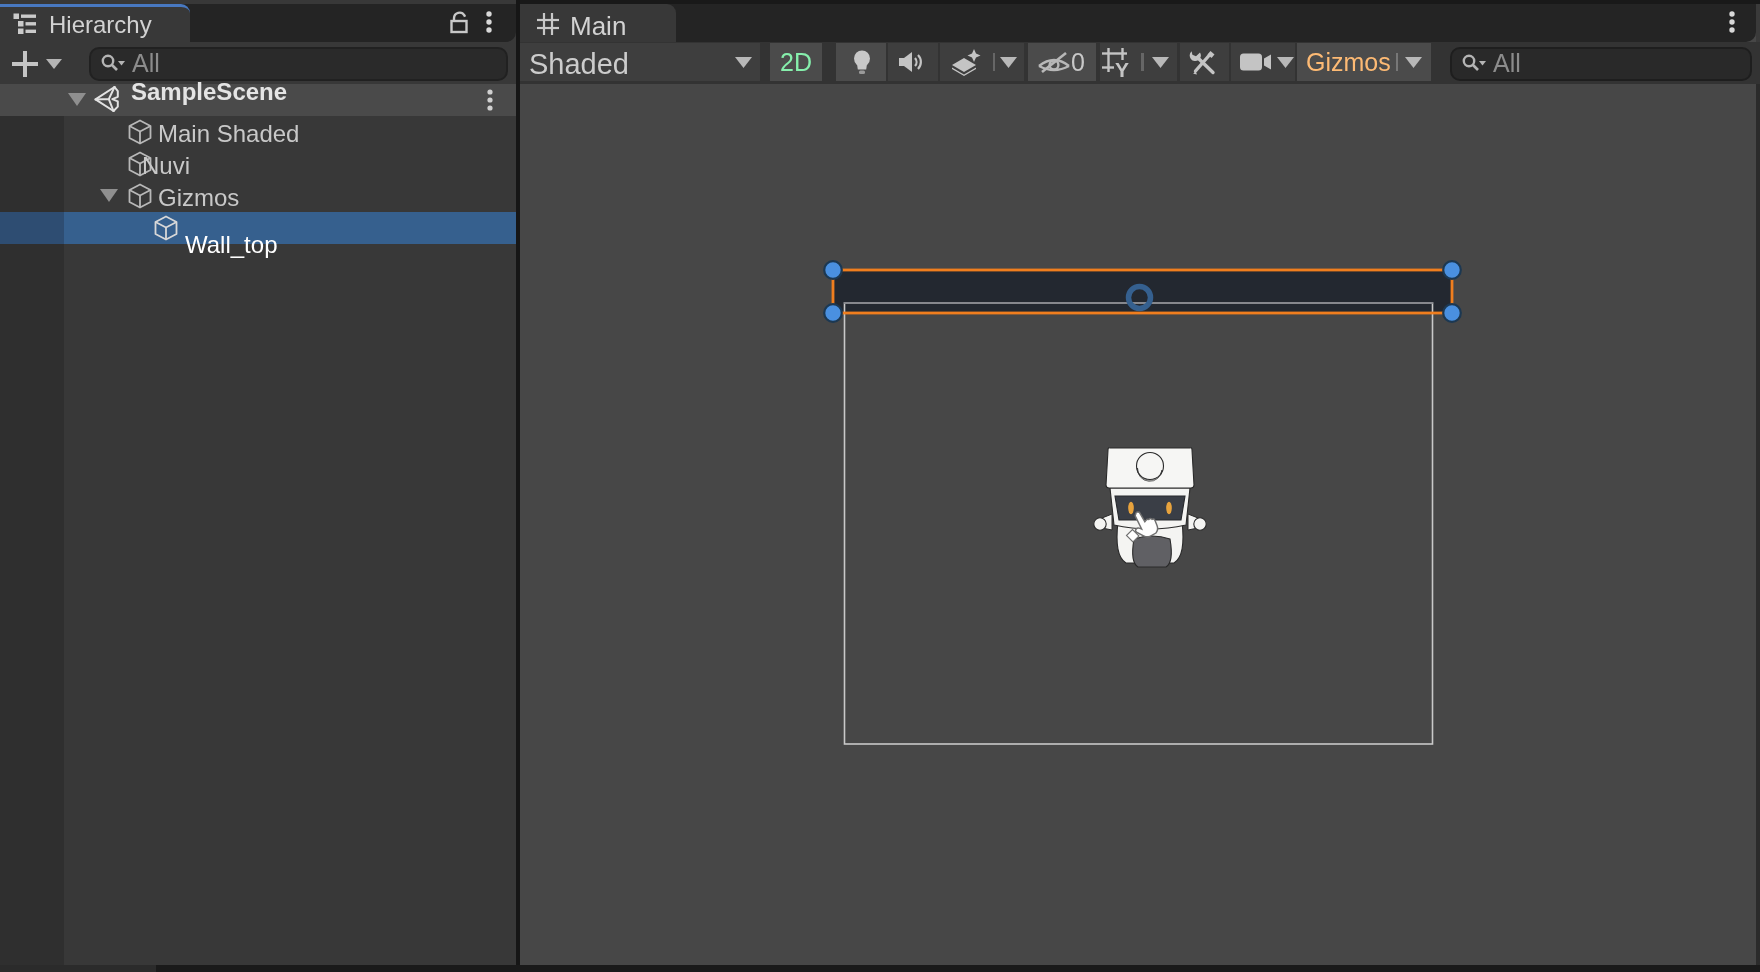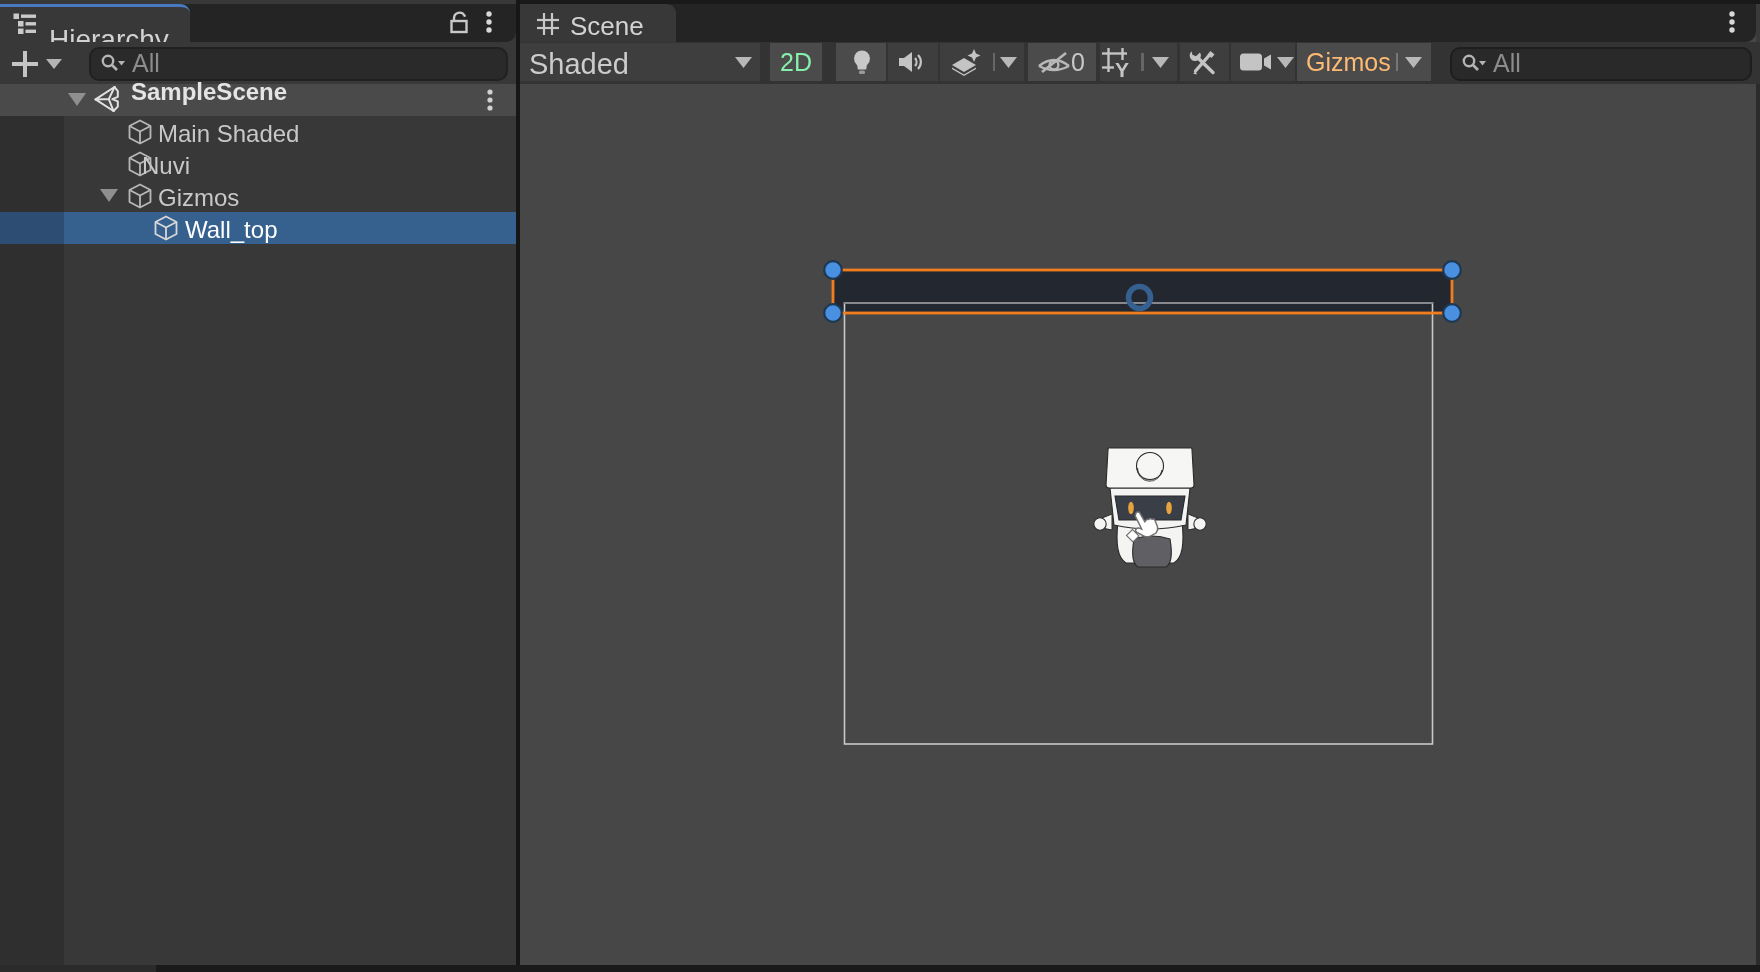--- a/index.html
+++ b/index.html
@@ -18,21 +18,21 @@
     <rect x="0.5" y="1.5" width="5.5" height="5.5"></rect>
     <rect x="5" y="9" width="5.5" height="5.5"></rect>
     <rect x="5" y="16.5" width="5.5" height="5.5"></rect>
   </g>
   <g stroke="#cacaca" stroke-width="3.4" fill="none">
     <line x1="8" y1="4.2" x2="23" y2="4.2"></line>
     <line x1="12.5" y1="11.8" x2="23" y2="11.8"></line>
     <line x1="12.5" y1="19.3" x2="23" y2="19.3"></line>
   </g>
 </svg>
-<div class="abs txt" style="left:49px;top:26px;color:#d2d2d2;font-size:28px">Hierarchy</div>
+<div class="abs txt" style="left:49px;top:13px;color:#d2d2d2;font-size:24px">Hierarchy</div>
 
 <svg class="abs" style="left:448px;top:8px" width="24" height="26" viewBox="0 0 24 26">
   <rect x="3.5" y="13" width="15" height="11" fill="none" stroke="#c8c8c8" stroke-width="2.4"></rect>
   <path d="M 6 13 L 6 10.2 A 5.6 5.6 0 0 1 16.4 7.4 L 17 8.8" fill="none" stroke="#c8c8c8" stroke-width="2.4"></path>
 </svg>
 
 <svg class="abs" style="left:485px;top:11px" width="8" height="24" viewBox="0 0 8 24">
   <circle cx="4" cy="3" r="2.7" fill="#d8d8d8"></circle>
     <circle cx="4" cy="11" r="2.7" fill="#d8d8d8"></circle>
     <circle cx="4" cy="19" r="2.7" fill="#d8d8d8"></circle>
@@ -108,21 +108,21 @@
 
 <div class="abs" style="left:0;top:212px;width:516px;height:32px;background:#36608e"></div>
 <div class="abs" style="left:0;top:212px;width:64px;height:32px;background:#2e4d72"></div>
 <svg class="abs" style="left:152px;top:214px" width="28" height="28" viewBox="0 0 28 28">
   <g stroke="#d8d8d8" stroke-width="1.8" fill="none" stroke-linejoin="round">
     <polygon points="14,2.5 24.5,8 24.5,20 14,25.5 3.5,20 3.5,8"></polygon>
     <polyline points="3.5,8 14,13.5 24.5,8"></polyline>
     <line x1="14" y1="13.5" x2="14" y2="25.5"></line>
   </g>
 </svg>
-<div class="abs txt" style="left:185px;top:218px;color:#ffffff">Wall_top</div>
+<div class="abs txt" style="left:185px;top:233px;color:#ffffff">Wall_top</div>
 
 <div class="abs" style="left:0;top:965px;width:156px;height:7px;background:#2b2b2b;z-index:5"></div>
 <div class="abs" style="left:156px;top:965px;width:360px;height:7px;background:#1a1a1a;z-index:5"></div>
 <div class="abs" style="left:516px;top:965px;width:1244px;height:7px;background:#1a1a1a;z-index:5"></div>
 <div class="abs" style="left:1756px;top:84px;width:4px;height:888px;background:#2b2b2b;z-index:4"></div>
 
 <div class="abs" style="left:516px;top:0;width:4px;height:972px;background:#161616"></div>
 
 <div class="abs" style="left:520px;top:0;width:1240px;height:972px;background:#474747"></div>
 
@@ -133,21 +133,21 @@
 
 <div class="abs" style="left:520px;top:4px;width:156px;height:38px;background:#383838;border-radius:0 9px 0 0"></div>
 <svg class="abs" style="left:536px;top:12px" width="24" height="24" viewBox="0 0 24 24">
   <g stroke="#c8c8c8" stroke-width="2.2" fill="none">
     <line x1="8" y1="1" x2="8" y2="23"></line>
       <line x1="16" y1="1" x2="16" y2="23"></line>
     <line x1="1" y1="8" x2="23" y2="8"></line>
       <line x1="1" y1="16" x2="23" y2="16"></line>
   </g>
 </svg>
-<div class="abs txt" style="left:570px;top:13px;color:#d2d2d2;font-size:26px">Scene</div>
+<div class="abs txt" style="left:570px;top:13px;color:#d2d2d2;font-size:26px">Main</div>
 
 <svg class="abs" style="left:1728px;top:11px" width="8" height="24" viewBox="0 0 8 24">
   <circle cx="4" cy="3" r="2.7" fill="#d8d8d8"></circle>
     <circle cx="4" cy="11" r="2.7" fill="#d8d8d8"></circle>
     <circle cx="4" cy="19" r="2.7" fill="#d8d8d8"></circle>
 </svg>
 
 <div class="abs" style="left:520px;top:42px;width:1240px;height:42px;background:#333333"></div>
 
 <div class="abs" style="left:520px;top:43px;width:240px;height:38px;background:#3e3e3e"></div>

